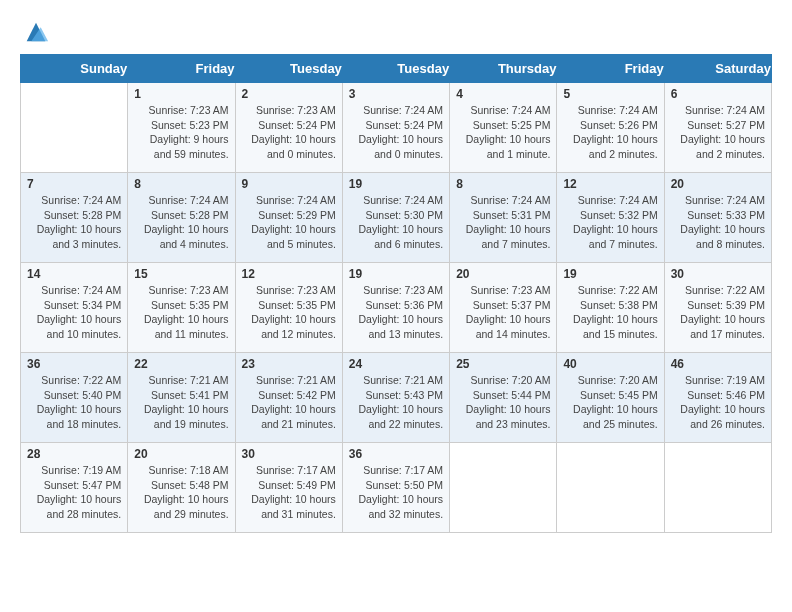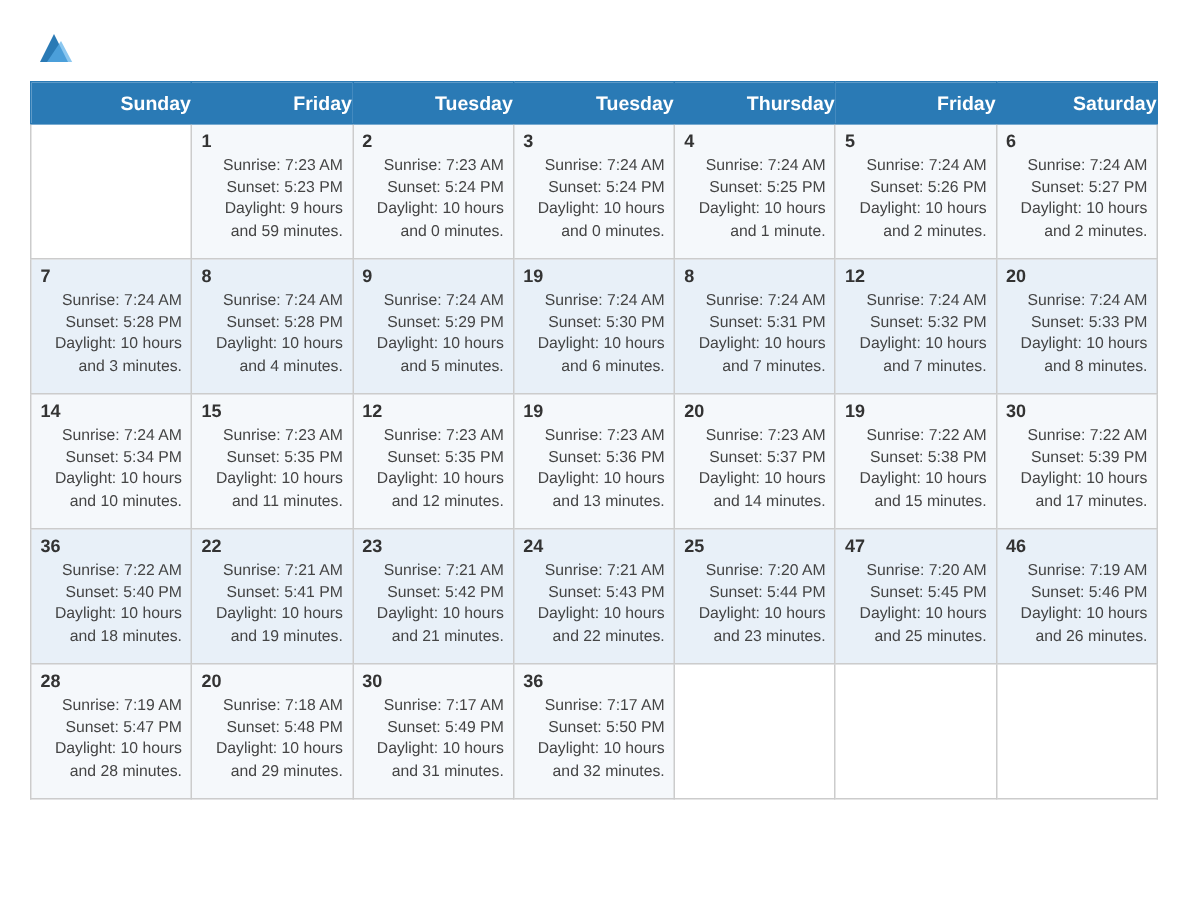--- a/index.html
+++ b/index.html
@@ -237,21 +237,21 @@
         </td>
         <td>
           <span class="day-number">24</span>
           <div class="day-info">Sunrise: 7:21 AM<br>Sunset: 5:43 PM<br>Daylight: 10 hours and 22 minutes.</div>
         </td>
         <td>
           <span class="day-number">25</span>
           <div class="day-info">Sunrise: 7:20 AM<br>Sunset: 5:44 PM<br>Daylight: 10 hours and 23 minutes.</div>
         </td>
         <td>
-          <span class="day-number">47</span>
+          <span class="day-number">40</span>
           <div class="day-info">Sunrise: 7:20 AM<br>Sunset: 5:45 PM<br>Daylight: 10 hours and 25 minutes.</div>
         </td>
         <td>
           <span class="day-number">46</span>
           <div class="day-info">Sunrise: 7:19 AM<br>Sunset: 5:46 PM<br>Daylight: 10 hours and 26 minutes.</div>
         </td>
       </tr>
       <tr>
         <td>
           <span class="day-number">28</span>

